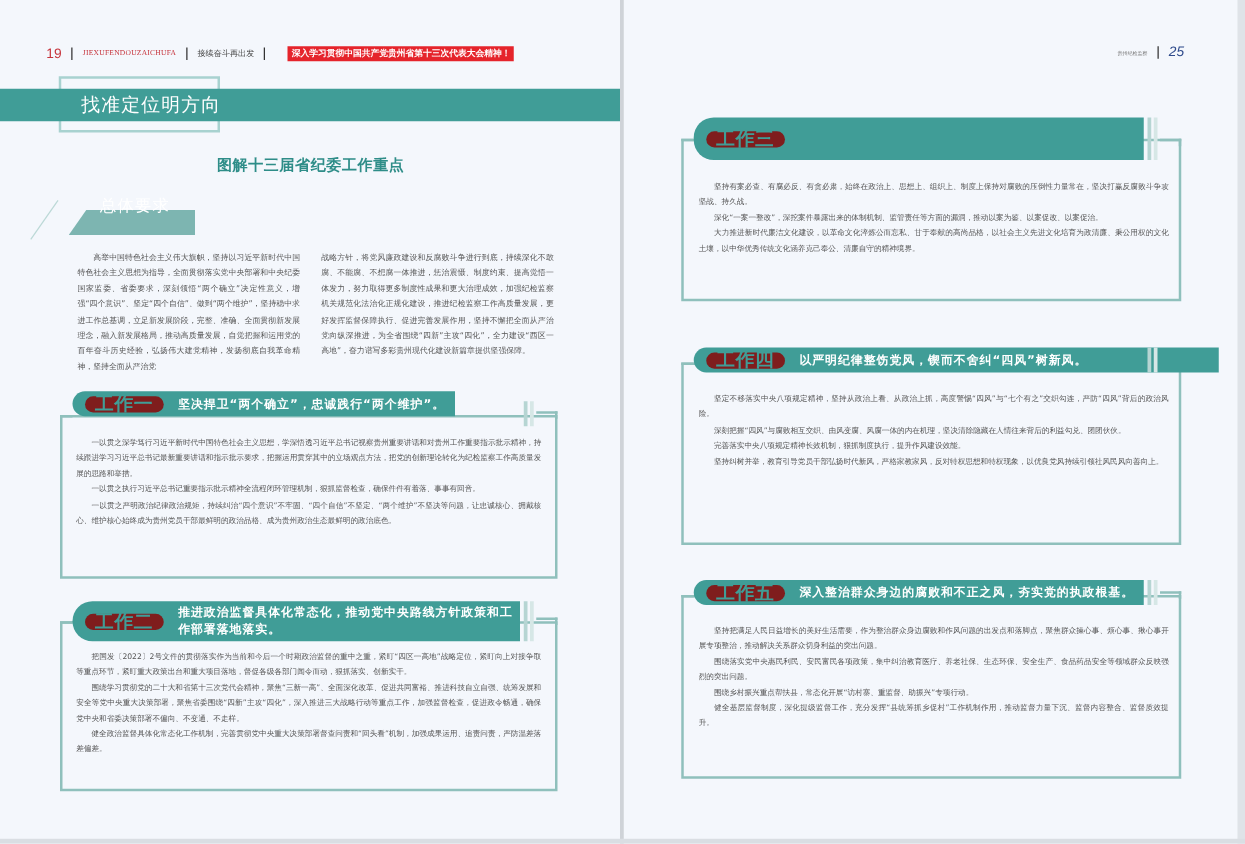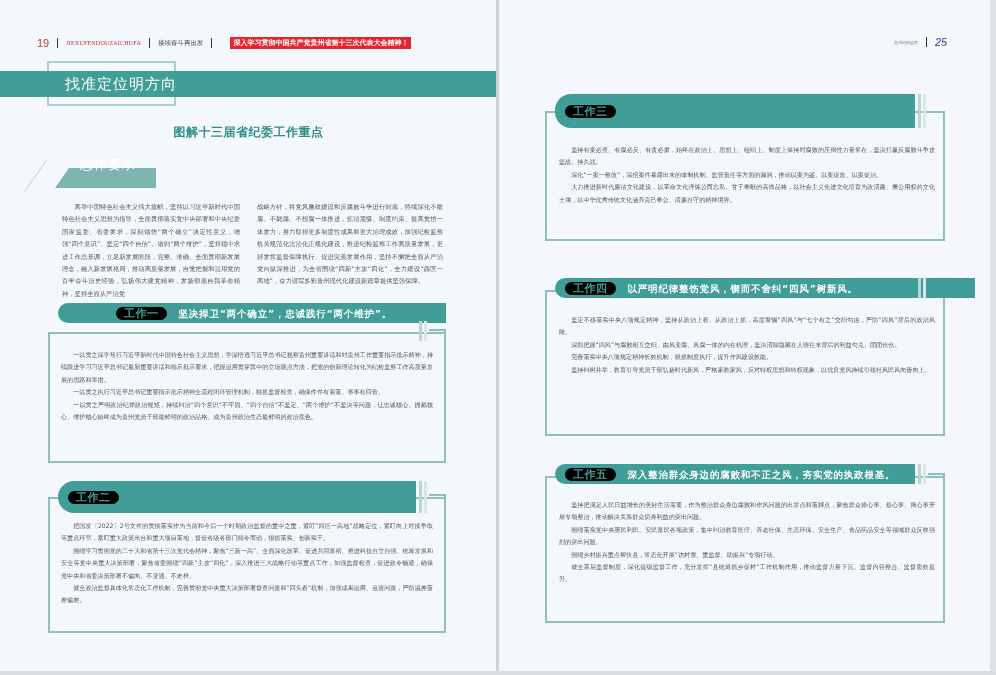--- a/index.html
+++ b/index.html
@@ -39,21 +39,21 @@
 
     .intro { position: absolute; top: 201px; font-size: 6.3px; line-height: 12.4px; color: #555; text-align: justify; }
     .intro-l { left: 62px; width: 178px; }
     .intro-r { left: 257px; width: 186px; }
     .intro p { text-indent: 2em; }
     .intro-r p { text-indent: 0; }
 
     
     .wbox { position: absolute; border: 2px solid #8fc0bc; background: #f4f7fc; }
     .wbar { position: absolute; background: #409d97; border-radius: 16px 0 0 16px; display: flex; align-items: center; }
-    .wtag { background: #000000; color: #409d97; font-weight: bold; font-size: 11px; border-radius: 8px; padding: 0 8px; height: 13px; line-height: 13px; margin-left: 10px; flex: 0 0 auto; letter-spacing: 0.5px; }
+    .wtag { background: #7f1d1d; color: #409d97; font-weight: bold; font-size: 15px; border-radius: 8px; padding: 0 8px; height: 13px; line-height: 13px; margin-left: 10px; flex: 0 0 auto; letter-spacing: 0.5px; }
     .wtitle { color: #fff; font-weight: bold; font-size: 9.5px; margin-left: 12px; line-height: 13px; letter-spacing: 0.8px; }
     .wstripe1, .wstripe2 { position: absolute; width: 3px; background: #b6d5d3; }
     .wstripe2 { background: #d6e7e6; }
     .wconn-l { position: absolute; width: 10px; height: 2px; background: #8fc0bc; }
     .wconn-r { position: absolute; border-top: 2px solid #8fc0bc; border-right: 2px solid #8fc0bc; }
     .wbody { position: absolute; font-size: 6.1px; line-height: 12.4px; color: #555; text-align: justify; }
     .wbody p { text-indent: 2em; }
   </style>
 </head>
 <body>
@@ -93,37 +93,38 @@
 <div class="intro intro-l">
   <p>高举中国特色社会主义伟大旗帜，坚持以习近平新时代中国特色社会主义思想为指导，全面贯彻落实党中央部署和中央纪委国家监委、省委要求，深刻领悟“两个确立”决定性意义，增强“四个意识”、坚定“四个自信”、做到“两个维护”，坚持稳中求进工作总基调，立足新发展阶段，完整、准确、全面贯彻新发展理念，融入新发展格局，推动高质量发展，自觉把握和运用党的百年奋斗历史经验，弘扬伟大建党精神，发扬彻底自我革命精神，坚持全面从严治党</p>
 </div>
 <div class="intro intro-r">
   <p>战略方针，将党风廉政建设和反腐败斗争进行到底，持续深化不敢腐、不能腐、不想腐一体推进，惩治震慑、制度约束、提高觉悟一体发力，努力取得更多制度性成果和更大治理成效，加强纪检监察机关规范化法治化正规化建设，推进纪检监察工作高质量发展，更好发挥监督保障执行、促进完善发展作用，坚持不懈把全面从严治党向纵深推进，为全省围绕“四新”主攻“四化”，全力建设“西区一高地”，奋力谱写多彩贵州现代化建设新篇章提供坚强保障。</p>
 </div>
 
 <div class="wbox" style="left:48px; top:332px; width:398px; height:131px;"></div>
 <div class="wconn-l" style="left:48px; top:332px;"></div>
 <div class="wconn-r" style="left:429px; top:329px; width:17px; height:6px;"></div>
-<div class="wbar" style="left:58px; top:303px; width:388px; height:20px;padding-left:48px;">
+<div class="wbar" style="left:58px; top:313px; width:306px; height:20px;">
   <span class="wtag">工作一</span>
   <span class="wtitle">坚决捍卫“两个确立”，忠诚践行“两个维护”。</span>
 </div>
 <div class="wstripe1" style="left:419px; top:321px; height:20px;"></div>
 <div class="wstripe2" style="left:424px; top:321px; height:20px;"></div>
 <div class="wbody" style="left:61px; top:349px; width:372px;">
   <p>一以贯之深学笃行习近平新时代中国特色社会主义思想，学深悟透习近平总书记视察贵州重要讲话和对贵州工作重要指示批示精神，持续跟进学习习近平总书记最新重要讲话和指示批示要求，把握运用贯穿其中的立场观点方法，把党的创新理论转化为纪检监察工作高质量发展的思路和举措。</p>
   <p>一以贯之执行习近平总书记重要指示批示精神全流程闭环管理机制，狠抓监督检查，确保件件有着落、事事有回音。</p>
   <p>一以贯之严明政治纪律政治规矩，持续纠治“四个意识”不牢固、“四个自信”不坚定、“两个维护”不坚决等问题，让忠诚核心、拥戴核心、维护核心始终成为贵州党员干部最鲜明的政治品格、成为贵州政治生态最鲜明的政治底色。</p>
 </div>
 
 <div class="wbox" style="left:48px; top:497px; width:398px; height:136px;"></div>
 <div class="wconn-l" style="left:48px; top:497px;"></div>
 <div class="wconn-r" style="left:429px; top:494px; width:17px; height:6px;"></div>
 <div class="wbar" style="left:58px; top:481px; width:358px; height:32px;">
   <span class="wtag">工作二</span>
+  <span class="wtitle" style="width:290px;">推进政治监督具体化常态化，推动党中央路线方针政策和工作部署落地落实。</span>
 </div>
 <div class="wstripe1" style="left:419px; top:481px; height:32px;"></div>
 <div class="wstripe2" style="left:424px; top:481px; height:32px;"></div>
 <div class="wbody" style="left:61px; top:520px; width:372px;">
   <p>把国发〔2022〕2号文件的贯彻落实作为当前和今后一个时期政治监督的重中之重，紧盯“四区一高地”战略定位，紧盯向上对接争取等重点环节，紧盯重大政策出台和重大项目落地，督促各级各部门闻令而动，狠抓落实、创新实干。</p>
   <p>围绕学习贯彻党的二十大和省第十三次党代会精神，聚焦“三新一高”、全面深化改革、促进共同富裕、推进科技自立自强、统筹发展和安全等党中央重大决策部署，聚焦省委围绕“四新”主攻“四化”，深入推进三大战略行动等重点工作，加强监督检查，促进政令畅通，确保党中央和省委决策部署不偏向、不变通、不走样。</p>
   <p>健全政治监督具体化常态化工作机制，完善贯彻党中央重大决策部署督查问责和“回头看”机制，加强成果运用、追责问责，严防温差落差偏差。</p>
 </div>
 
 <div class="wbox" style="left:545px; top:111px; width:400px; height:130px;"></div>

